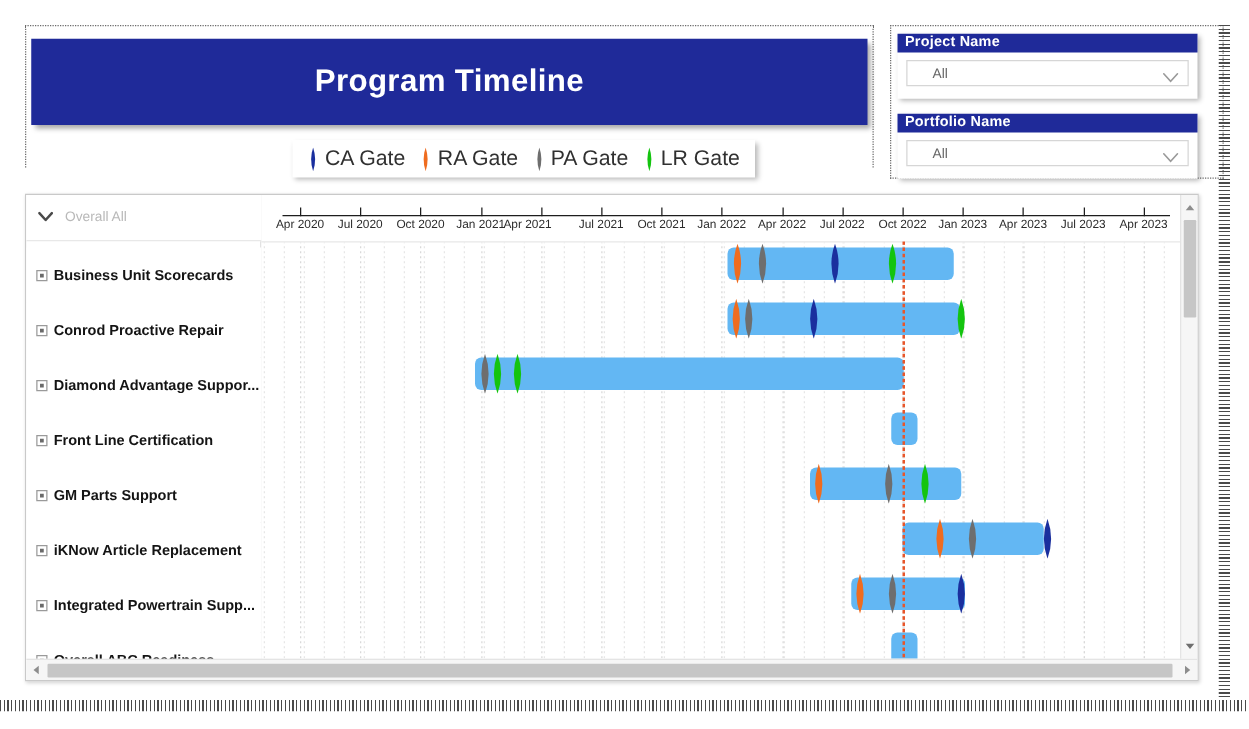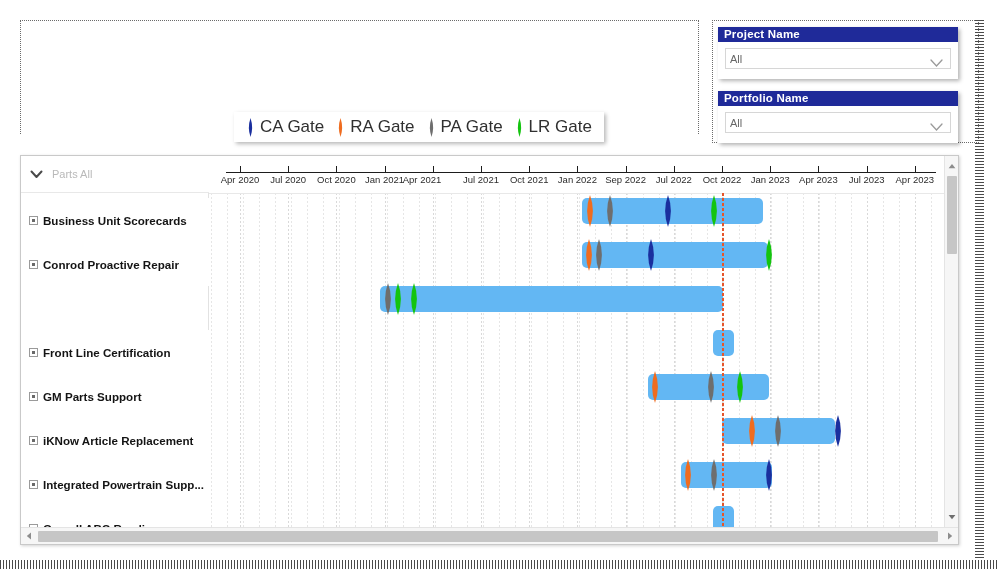--- a/index.html
+++ b/index.html
@@ -40,21 +40,21 @@
   .filter-card{position:absolute;background:#ffffff;box-shadow:2px 2px 4px rgba(0,0,0,.3);}
   #filter-project{left:718px;top:27px;width:240px;height:52px;}
   #filter-portfolio{left:718px;top:91px;width:240px;height:52px;}
   .filter-head{
     background:#1f2a99;color:#ffffff;font-size:11.5px;font-weight:bold;
     height:15px;line-height:15px;padding-left:6px;letter-spacing:.2px;
   }
   .filter-body{padding:6px 7px 0 7px;}
   .filter-select{
     position:relative;height:21px;border:1px solid #d6d6d6;background:#ffffff;
-    display:flex;align-items:center;padding-left:4px;box-sizing:border-box;
+    display:flex;align-items:center;padding-left:20px;box-sizing:border-box;
   }
   .filter-value{font-size:11px;color:#666;}
   .chev{position:absolute;right:7px;top:5px;}
 
   
   #gantt{
     position:absolute;left:20px;top:155px;width:939px;height:390px;
     background:#ffffff;border:1px solid #c9c9c9;box-sizing:border-box;
     box-shadow:1px 1px 3px rgba(0,0,0,.18);
   }
@@ -120,20 +120,23 @@
     background-image:repeating-linear-gradient(to bottom,#4a4a4a 0 1px,transparent 1px 3px);}
 </style>
 </head>
 <body>
 
 <div id="root">
 
   <div class="dot-frame" id="frame-top"></div>
   <div class="dot-frame" id="frame-right"></div>
 
+  <div id="title-banner">
+    <span class="txt">Program Timeline</span>
+  </div>
 
   <div id="legend">
       <div class="legend-item">
         <span class="dia">
           <svg width="9" height="19" viewBox="0 0 9 19">
             <path d="M4.5 0 Q7.74 9.5 4.5 19 Q1.2600000000000002 9.5 4.5 0 Z" fill="#1a2f9e"></path>
           </svg>
         </span>
         <span class="legend-label">CA Gate</span>
       </div>
@@ -194,29 +197,33 @@
   <div id="gantt">
     <div id="gantt-inner">
 
       <div id="tree-col">
         <div id="expand-all">
           <span>
             <svg width="13" height="9" viewBox="0 0 13 9">
                 <path d="M1.5 1.5 L6.5 7 L11.5 1.5" stroke="#4a4a4a" stroke-width="2" fill="none" stroke-linecap="round" stroke-linejoin="round"></path>
               </svg>
           </span>
-          <span class="ea-label">Parts All</span>
+          <span class="ea-label">Overall All</span>
         </div>
       <div class="tree-row" style="top: 42px;">
             <span class="tree-plus"></span>
             <span class="tree-label">Business Unit Scorecards</span>
           </div>
           <div class="tree-row" style="top: 86px;">
             <span class="tree-plus"></span>
             <span class="tree-label">Conrod Proactive Repair</span>
+          </div>
+          <div class="tree-row" style="top: 130px;">
+            <span class="tree-plus"></span>
+            <span class="tree-label">Diamond Advantage Suppor...</span>
           </div>
           <div class="tree-row" style="top: 174px;">
             <span class="tree-plus"></span>
             <span class="tree-label">Front Line Certification</span>
           </div>
           <div class="tree-row" style="top: 218px;">
             <span class="tree-plus"></span>
             <span class="tree-label">GM Parts Support</span>
           </div>
           <div class="tree-row" style="top: 262px;">
@@ -245,21 +252,21 @@
           <div class="tick-label" style="left: 175.6px;">Jan 2021</div>
           <div class="tick" style="left: 223.8px;"></div>
           <div class="tick-label" style="left: 213px;">Apr 2021</div>
           <div class="tick" style="left: 272px;"></div>
           <div class="tick-label" style="left: 272px;">Jul 2021</div>
           <div class="tick" style="left: 320.2px;"></div>
           <div class="tick-label" style="left: 320.2px;">Oct 2021</div>
           <div class="tick" style="left: 368.4px;"></div>
           <div class="tick-label" style="left: 368.4px;">Jan 2022</div>
           <div class="tick" style="left: 416.6px;"></div>
-          <div class="tick-label" style="left: 416.6px;">Sep 2022</div>
+          <div class="tick-label" style="left: 416.6px;">Apr 2022</div>
           <div class="tick" style="left: 464.8px;"></div>
           <div class="tick-label" style="left: 464.8px;">Jul 2022</div>
           <div class="tick" style="left: 513px;"></div>
           <div class="tick-label" style="left: 513px;">Oct 2022</div>
           <div class="tick" style="left: 561.2px;"></div>
           <div class="tick-label" style="left: 561.2px;">Jan 2023</div>
           <div class="tick" style="left: 609.4px;"></div>
           <div class="tick-label" style="left: 609.4px;">Apr 2023</div>
           <div class="tick" style="left: 657.6px;"></div>
           <div class="tick-label" style="left: 657.6px;">Jul 2023</div>

